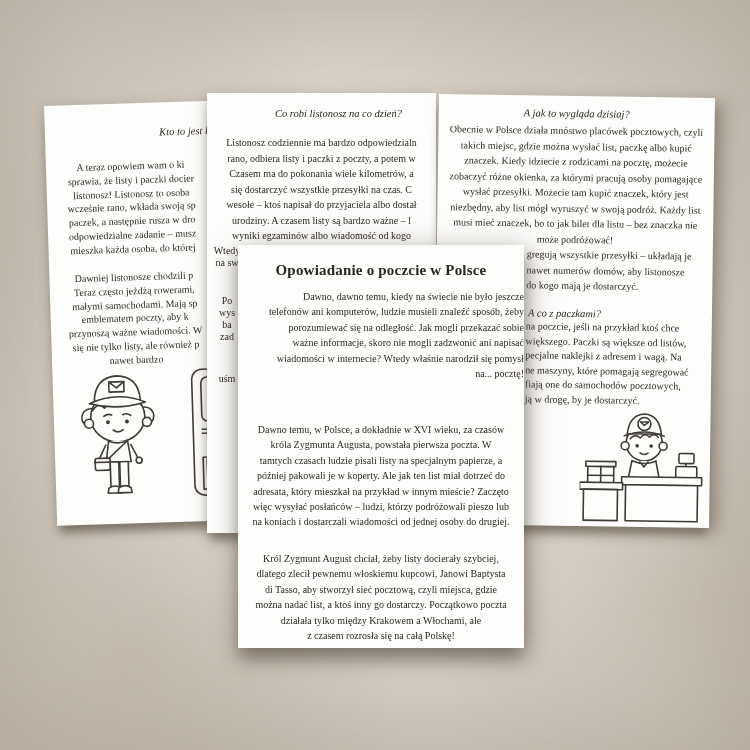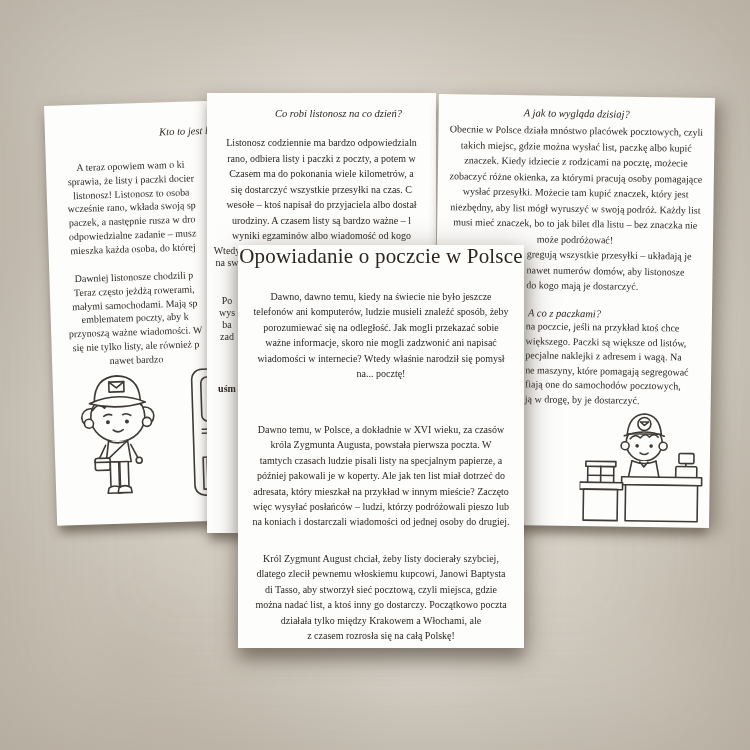--- a/index.html
+++ b/index.html
@@ -53,30 +53,30 @@
   
   .left-heading{top:22px;text-align:right;padding-right:3px;}
   .left-para1{top:56px;line-height:13.8px;}
   .left-para2{top:167px;line-height:13.8px;}
   
   .mid-heading{top:13px;padding-left:34px;}
   .mid-para{top:42px;line-height:15.5px;}
   .mid-frag{left:2px;right:auto;width:36px;line-height:12px;}
   .mid-frag1{top:152px;}
   .mid-frag2{top:202px;}
-  .mid-frag3{top:290px;font-weight:bold;}
+  .mid-frag3{top:280px;}
   
   .right-heading1{top:10px;}
   .right-para1{top:27px;line-height:15.5px;}
   .right-cut1{top:151px;left:90px;right:auto;text-align:left;line-height:15.5px;}
   .right-heading2{top:210px;left:92px;right:auto;text-align:left;}
   .right-cut2{top:224px;left:90px;right:auto;text-align:left;line-height:14.5px;}
   
-  .front-title{top:0;font-size:21px;font-weight:normal;line-height:22px;letter-spacing:.2px;}
-  .front-para1{top:44px;}
+  .front-title{top:14px;font-size:15px;font-weight:bold;line-height:22px;letter-spacing:.2px;}
+  .front-para1{top:44px;text-align:right;}
   .front-heading{top:150px;}
   .front-para2{top:177px;}
   .front-para3{top:290px;margin-top:16px;}
   .drawing{position:absolute;}
   .mailman{left:26px;top:260px;}
   .postbox{left:136px;top:262px;}
   .clerk{left:146px;top:306px;}
 </style>
 </head>
 <body>

